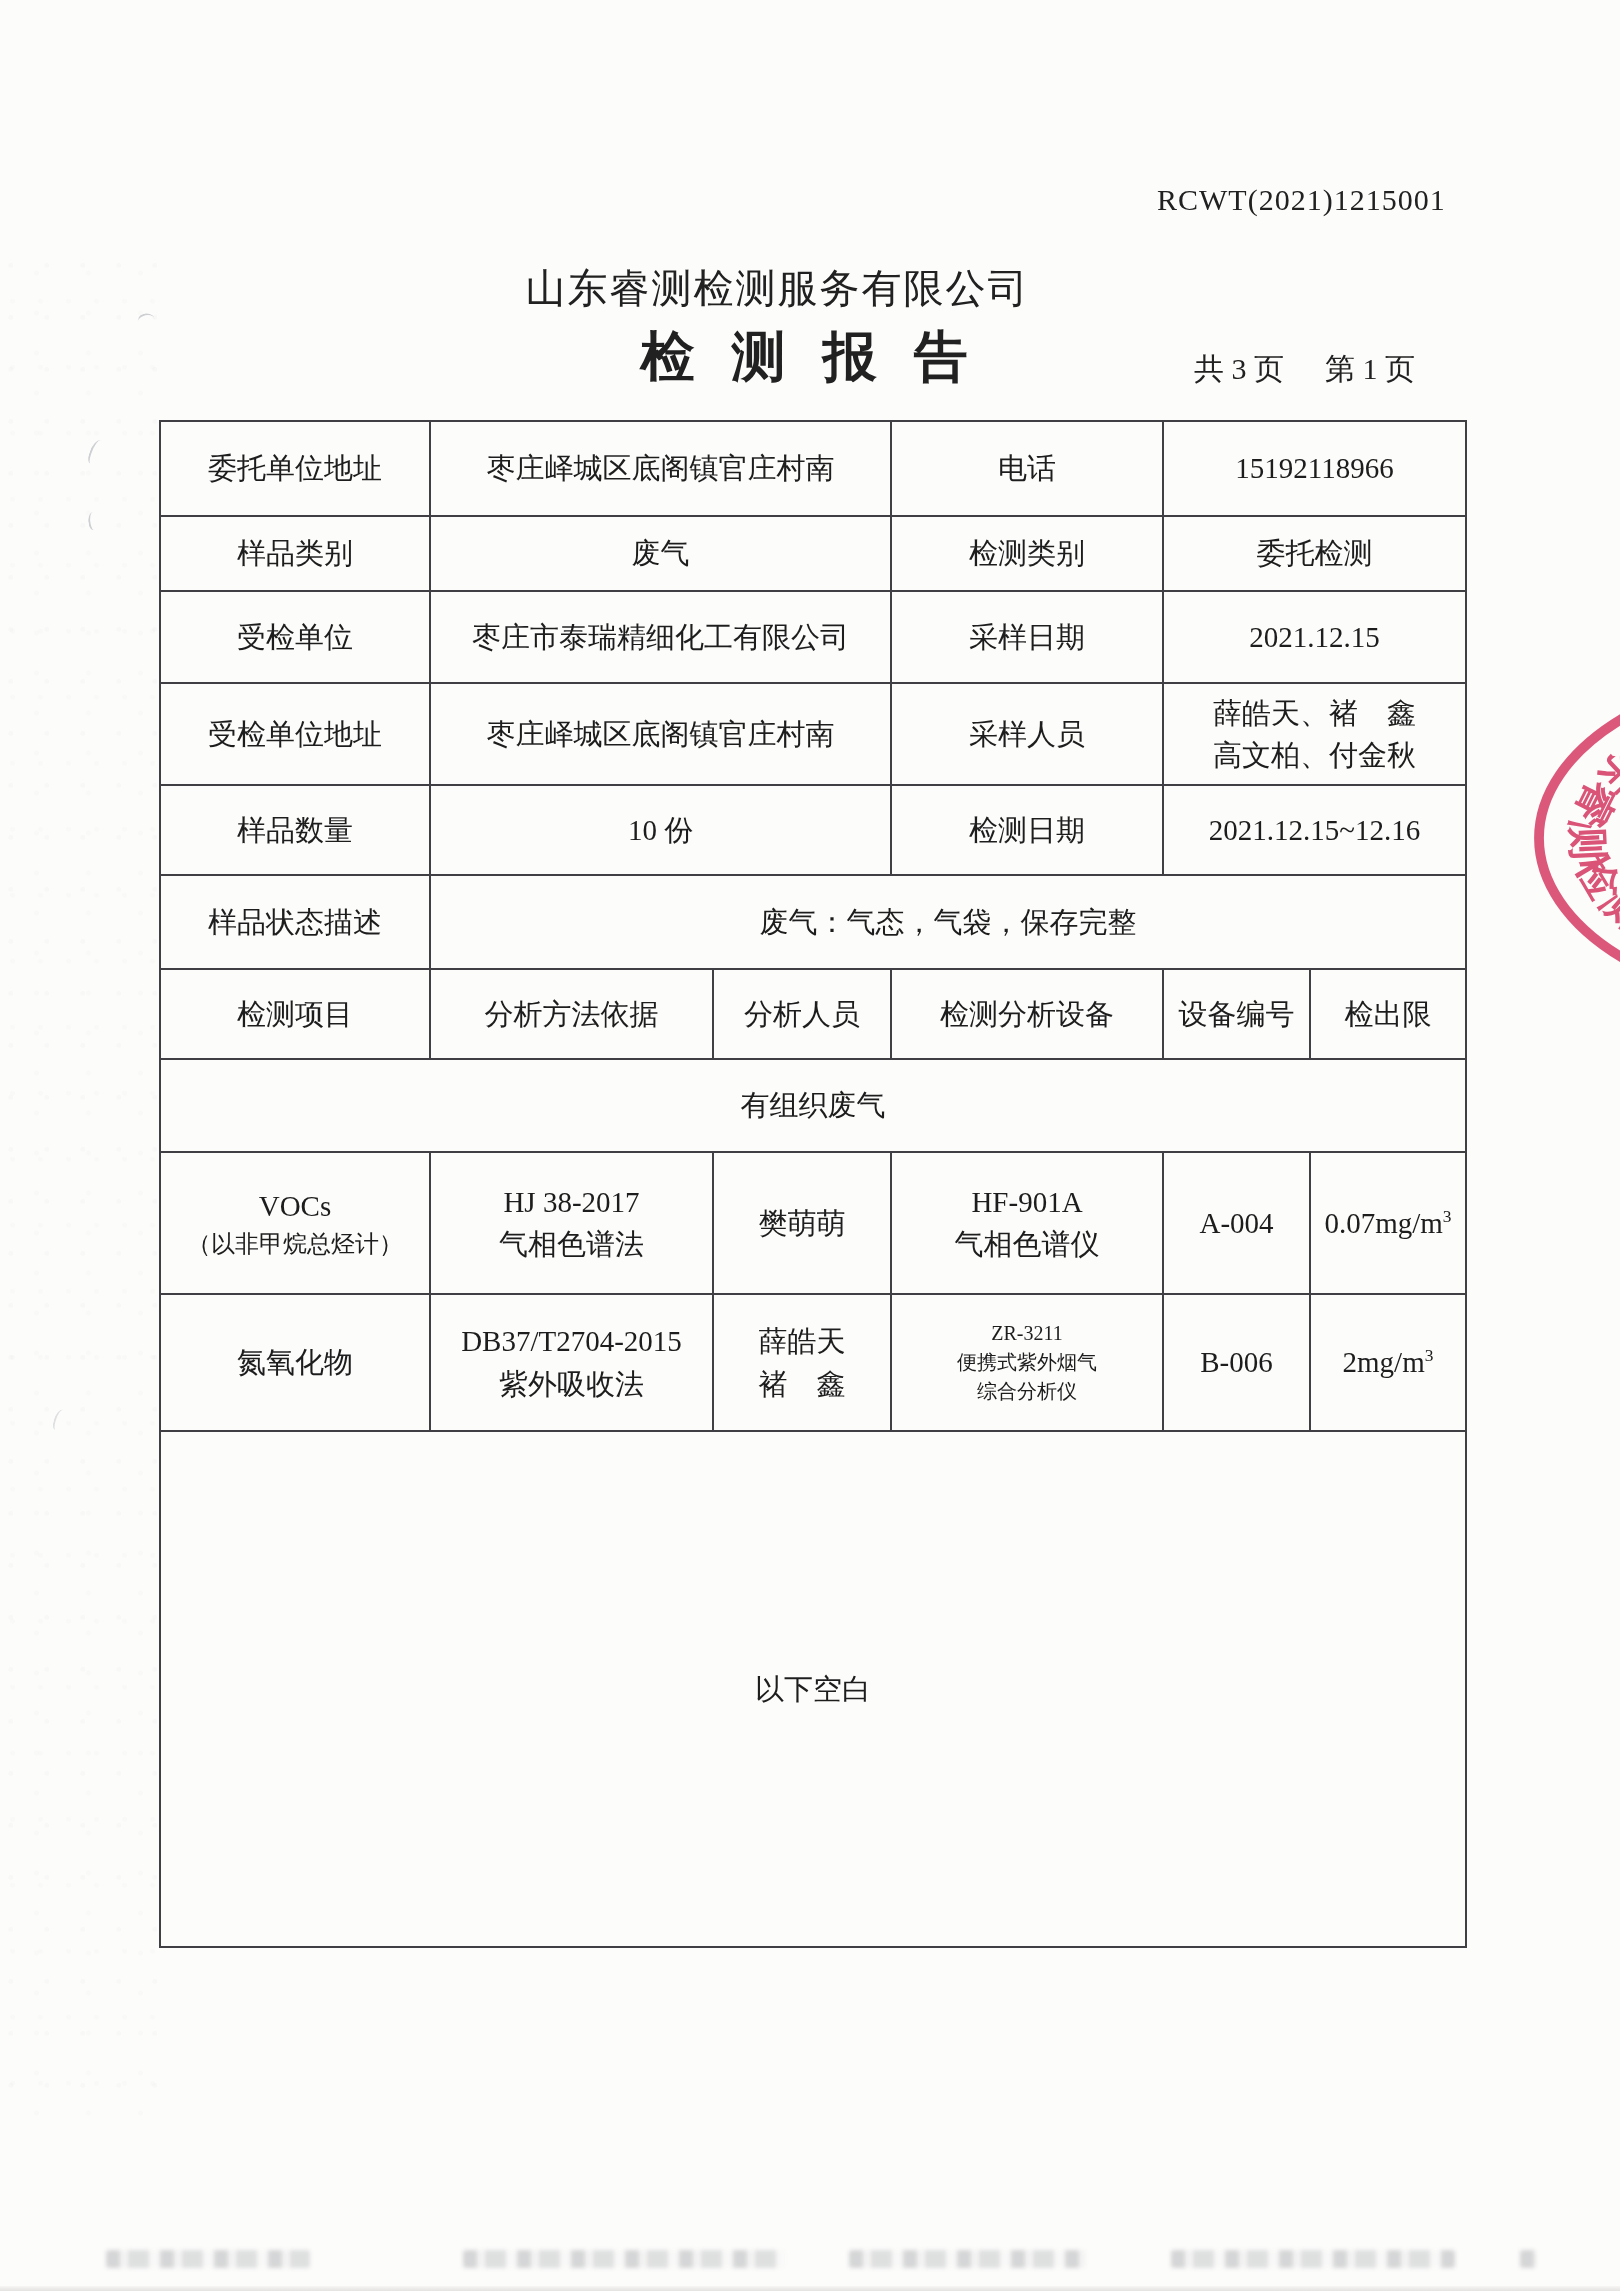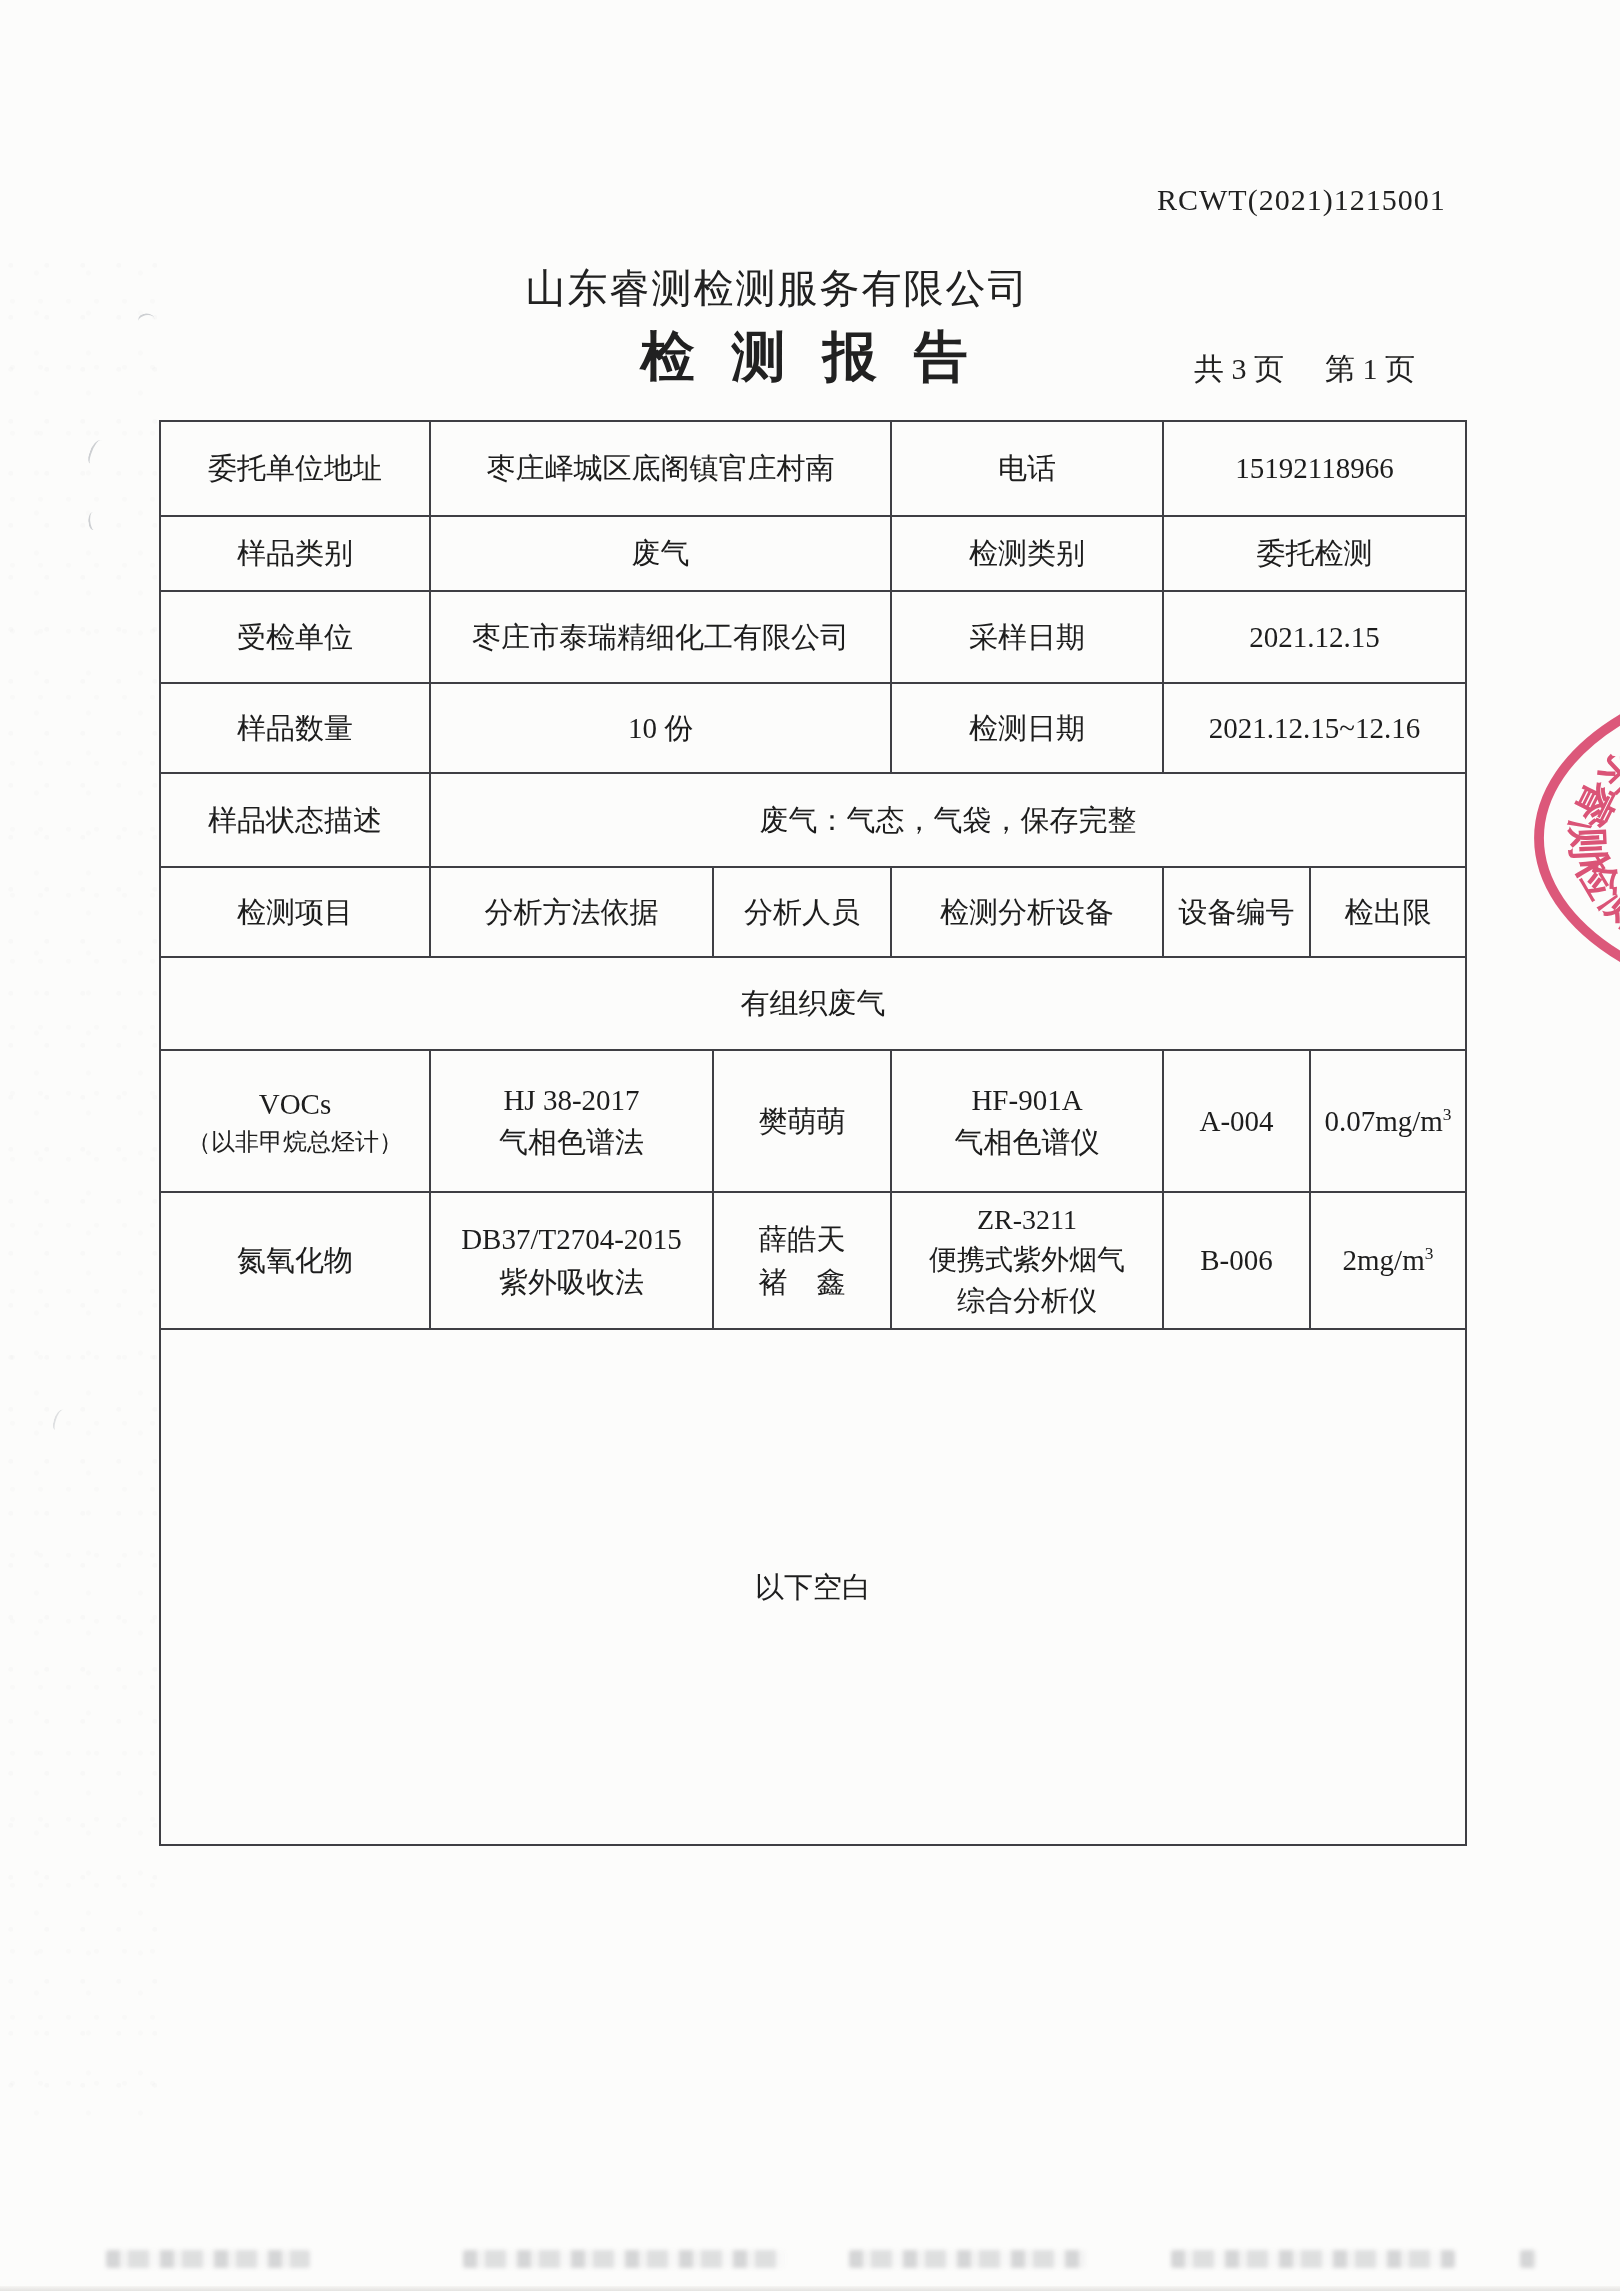--- a/index.html
+++ b/index.html
@@ -47,21 +47,21 @@
     font-size:29px;color:#1d1d1d;
   }
   table.report td{
     border:2px solid #3f3f44;
     text-align:center;vertical-align:middle;
     padding:0;overflow:hidden;
     line-height:1.45;
   }
   tr.thick-top td{border-top-width:2.9px;}
   td.two-line{line-height:1.7;}
-  td.three-line{line-height:1.5;font-size:28px;}
+  td.three-line{line-height:1.5;font-size:20px;}
   .small-line{font-size:24px;}
   td.blank-cell{
     vertical-align:top;text-align:left;
     padding:3.9px 7.8px;
   }
   sup{font-size:.6em;}
 
   
   .stamp-clip{
     position:absolute;left:1490px;top:637px;width:130px;height:412px;
@@ -131,20 +131,29 @@
         <td colspan="2">废气</td>
         <td>检测类别</td>
         <td colspan="2">委托检测</td>
       </tr>
       <tr style="height:92px">
         <td>受检单位</td>
         <td colspan="2">枣庄市泰瑞精细化工有限公司</td>
         <td>采样日期</td>
         <td colspan="2">2021.12.15</td>
       </tr>
+      <tr style="height:102px" class="thick-top">
+        <td>受检单位地址</td>
+        <td colspan="2">枣庄峄城区底阁镇官庄村南</td>
+        <td>采样人员</td>
+        <td colspan="2" class="two-line">
+          <div>薛皓天、褚　鑫</div>
+          <div>高文柏、付金秋</div>
+        </td>
+      </tr>
       <tr style="height:90px">
         <td>样品数量</td>
         <td colspan="2">10 份</td>
         <td>检测日期</td>
         <td colspan="2">2021.12.15~12.16</td>
       </tr>
       <tr style="height:94px" class="thick-top">
         <td>样品状态描述</td>
         <td colspan="5">废气：气态，气袋，保存完整</td>
       </tr>

